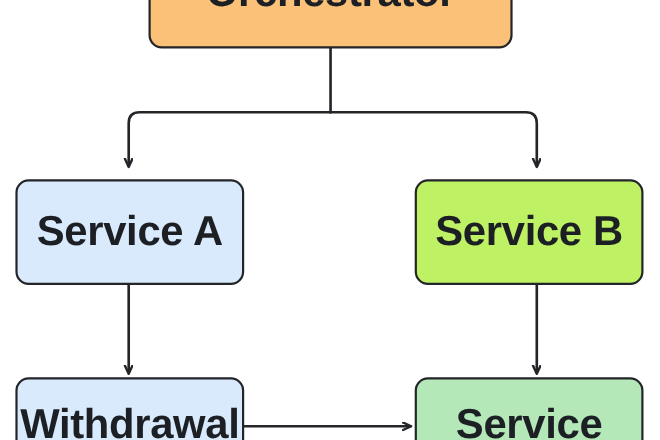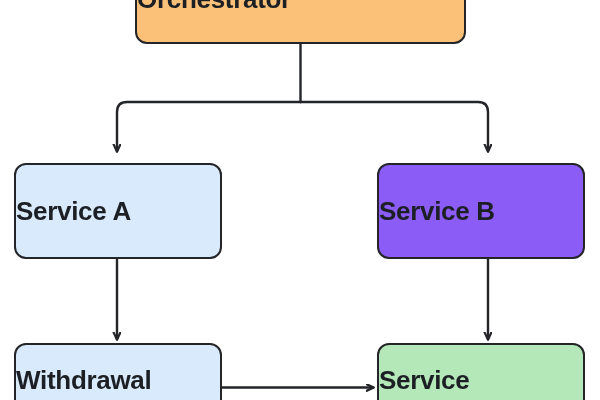--- a/index.html
+++ b/index.html
@@ -26,22 +26,23 @@
     width: 600px;
     height: 400px;
   }
   .node {
     position: absolute;
     box-sizing: border-box;
     border: 2.5px solid #232529;
     border-radius: 12px;
     display: flex;
     align-items: center;
+    justify-content: center;
     color: #1c1f24;
-    font-size: 26px;
+    font-size: 38px;
     font-weight: 700;
     letter-spacing: -0.3px;
     white-space: nowrap;
     z-index: 2;
   }
   .node-label {
     display: block;
     line-height: 1;
   }
   #node-orchestrator {
@@ -58,21 +59,21 @@
     top: 163px;
     width: 208px;
     height: 96px;
     background: #d9eafc;
   }
   #node-service-b {
     left: 377px;
     top: 163px;
     width: 208px;
     height: 96px;
-    background: #8b5cf6;
+    background: #bef264;
   }
   #node-withdrawal {
     left: 14px;
     top: 343px;
     width: 208px;
     height: 96px;
     background: #d9eafc;
     align-items: flex-start;
     padding-top: 22px;
   }

